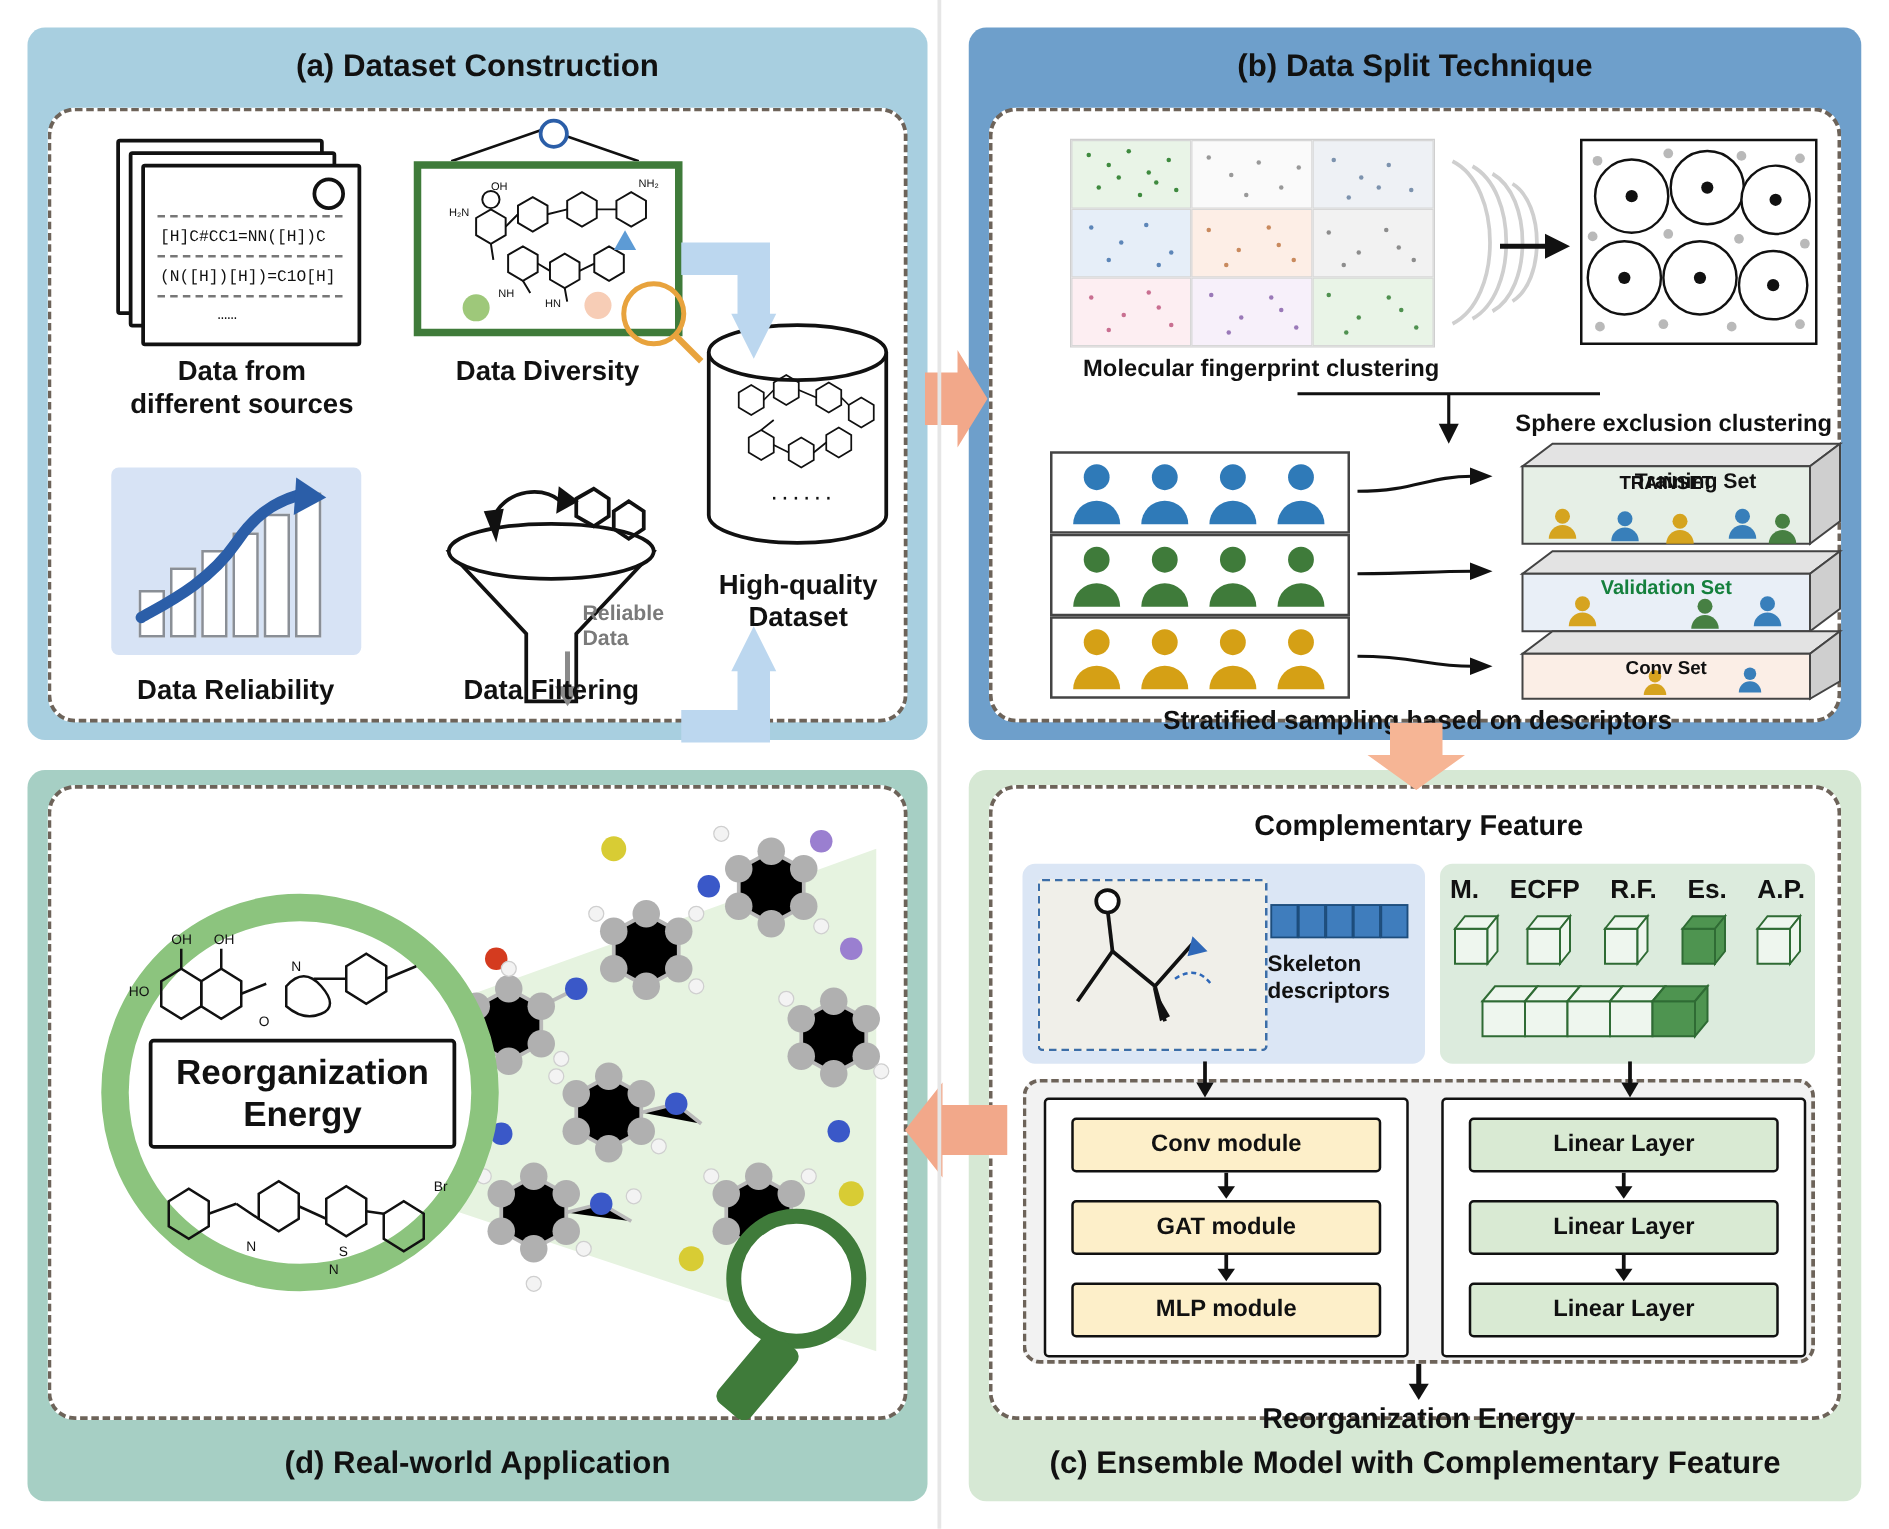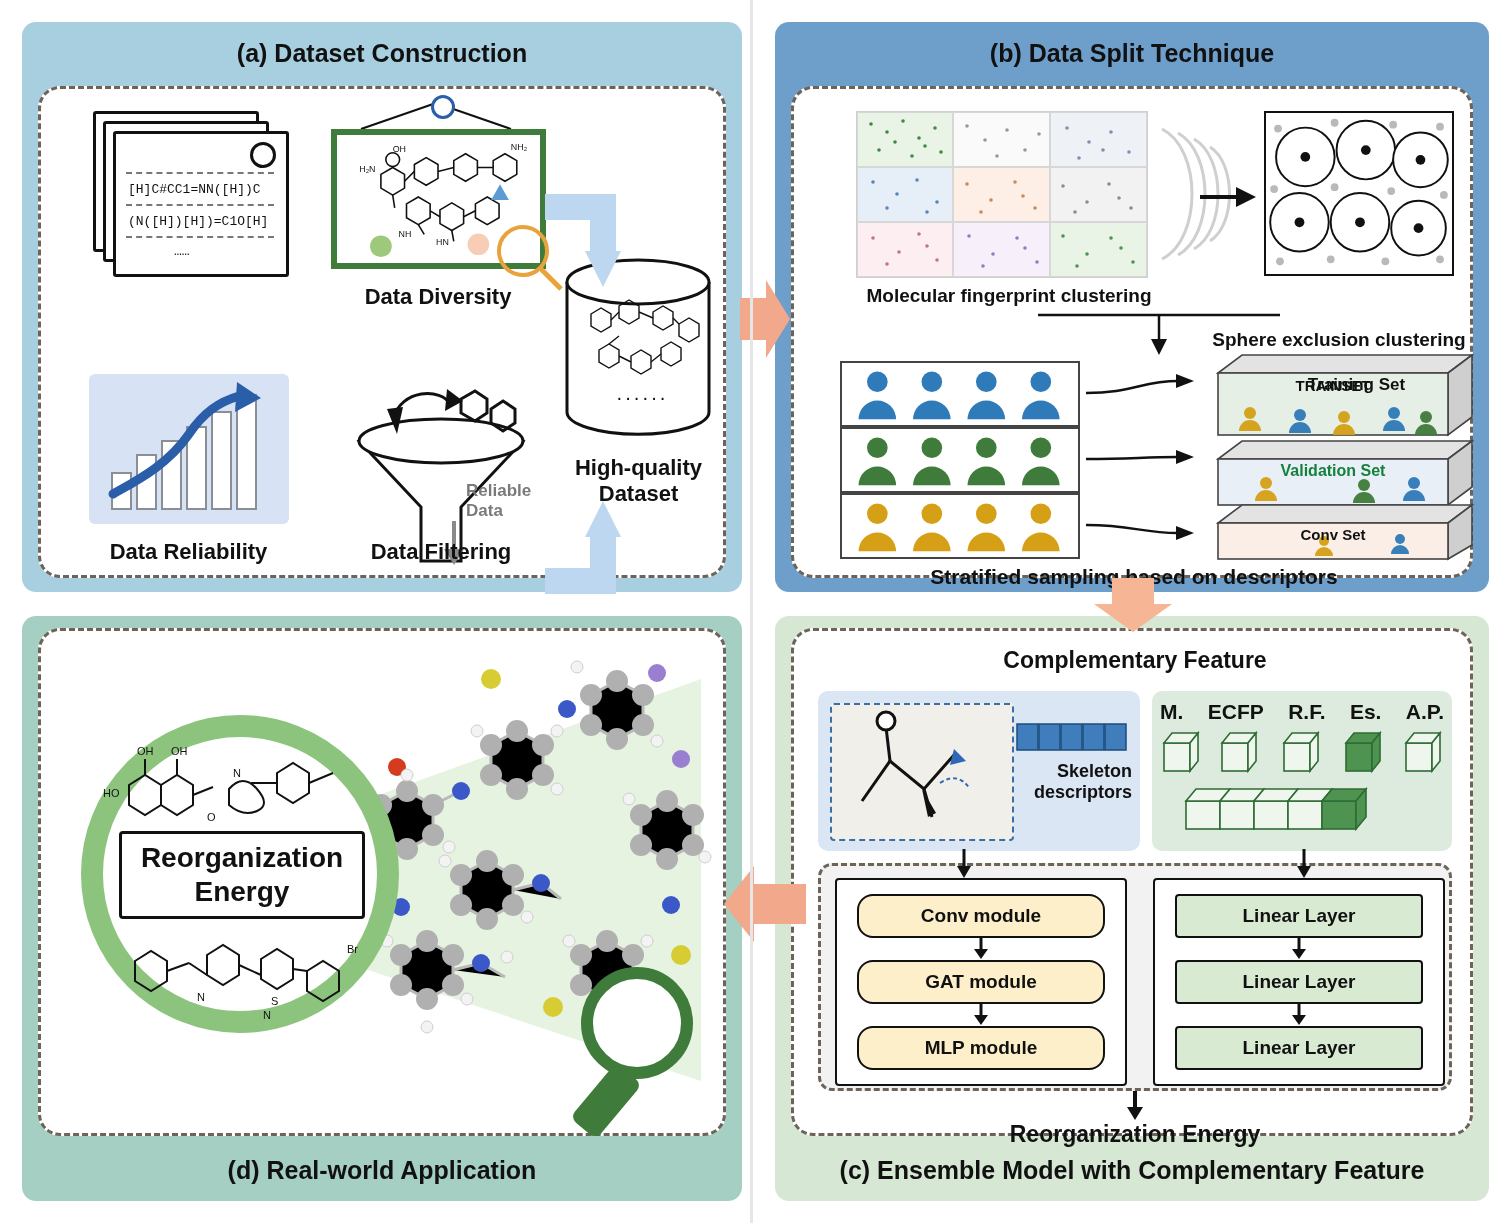--- a/index.html
+++ b/index.html
@@ -68,21 +68,21 @@
   .bars{position:absolute;left:48px;top:285px;width:200px;height:150px;background:#d7e3f5;border-radius:6px;}
   .bar{position:absolute;bottom:14px;width:17px;background:#fff;border:2px solid #8a8f96;}
   .cyl{position:absolute;left:520px;top:165px;width:155px;height:185px;}
 
   
   .boxlbl{
     position:absolute;box-sizing:border-box;
     display:flex;align-items:center;justify-content:center;
     font-weight:bold;font-size:19px;color:#111;border:2.5px solid #111;border-radius:4px;
   }
-  .yellowbox{background:#fdefc9;border-radius:16px;}
+  .yellowbox{background:#fdefc9;}
   .greenbox{background:#d9ead3;}
 
   .setbox{position:absolute;box-sizing:border-box;border:2px solid #444;}
   .label-b{font-size:19px;font-weight:bold;color:#111;text-align:center;}
 
   
   .fp-cell{position:absolute;box-sizing:border-box;border:1px solid #d7d7d7;}
 
   .sphere-box{position:absolute;box-sizing:border-box;border:2px solid #111;background:#fff;}
   .desc-panel{position:absolute;box-sizing:border-box;border-radius:10px;}
@@ -111,20 +111,22 @@
         <div class="doc doc3">
           <div class="doc-dot"></div>
           <div class="doc-line" style="top:38px;"></div>
           <div class="smiles" style="top:48px;">[H]C#CC1=NN([H])C</div>
           <div class="doc-line" style="top:70px;"></div>
           <div class="smiles" style="top:80px;">(N([H])[H])=C1O[H]</div>
           <div class="doc-line" style="top:102px;"></div>
           <div class="smiles" style="top:110px;left:58px;">……</div>
         </div>
       </div>
+      <div class="cap abs" style="left:20px;top:195px;width:265px;white-space:pre-line;">Data from
+different sources</div>
 
       <svg class="frame-wire" viewBox="0 0 190 32">
         <path d="M95 4 L20 30 M95 4 L170 30" stroke="#111" stroke-width="2" fill="none"></path>
       </svg>
       <div class="hook"></div>
       <div class="frame">
         <svg viewBox="0 0 205 130" style="width:100%;height:100%">
           <g stroke="#111" stroke-width="1.6" fill="none">
             <polygon points="44,40 56,33 68,40 68,54 56,61 44,54"></polygon>
             <polygon points="78,30 90,23 102,30 102,44 90,51 78,44"></polygon>
@@ -477,21 +479,21 @@
           <svg style="width:100%;height:100%" viewBox="0 0 112 28">
             <g fill="#3f7dbd" stroke="#1d4d7c" stroke-width="1.5">
               <rect x="1" y="1" width="21" height="26"></rect>
                 <rect x="23" y="1" width="21" height="26"></rect>
               <rect x="45" y="1" width="21" height="26"></rect>
                 <rect x="67" y="1" width="21" height="26"></rect>
               <rect x="89" y="1" width="21" height="26"></rect>
             </g>
           </svg>
         </div>
-        <div class="abs" style="left:196px;top:70px;width:118px;font-size:18px;font-weight:bold;text-align:right;white-space:pre-line;color:#111;">Skeleton
+        <div class="abs" style="left:196px;top:70px;width:118px;font-size:18px;font-weight:bold;text-align:left;white-space:pre-line;color:#111;">Skeleton
 descriptors</div>
       </div>
 
       <div class="desc-panel" style="left:358px;top:60px;width:300px;height:160px;background:#dcebdd;">
         <div class="abs" style="left:8px;top:4px;width:284px;height:34px;display:flex;justify-content:space-between;align-items:center;font-size:21px;font-weight:bold;color:#111;">
           <span>M.</span>
           <span>ECFP</span>
           <span>R.F.</span>
           <span>Es.</span>
           <span>A.P.</span>

